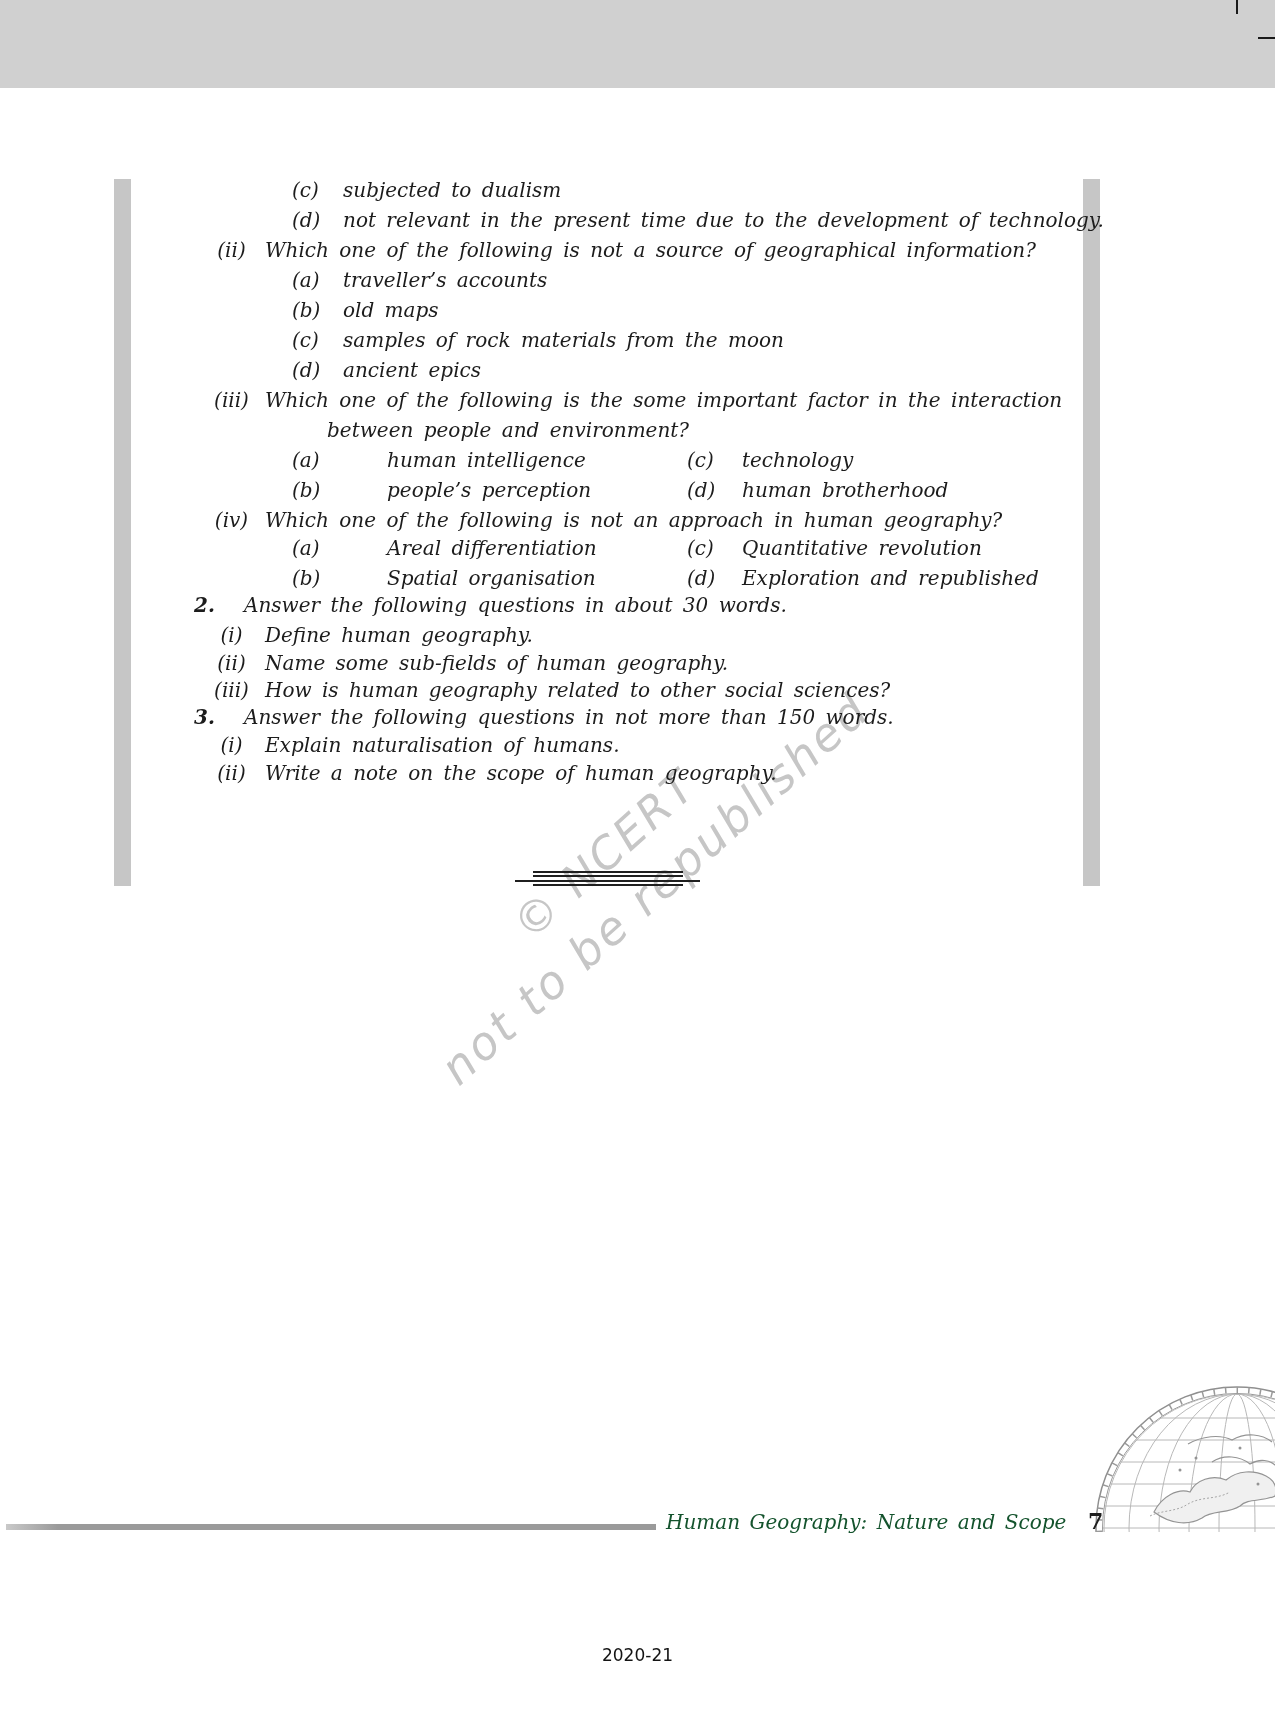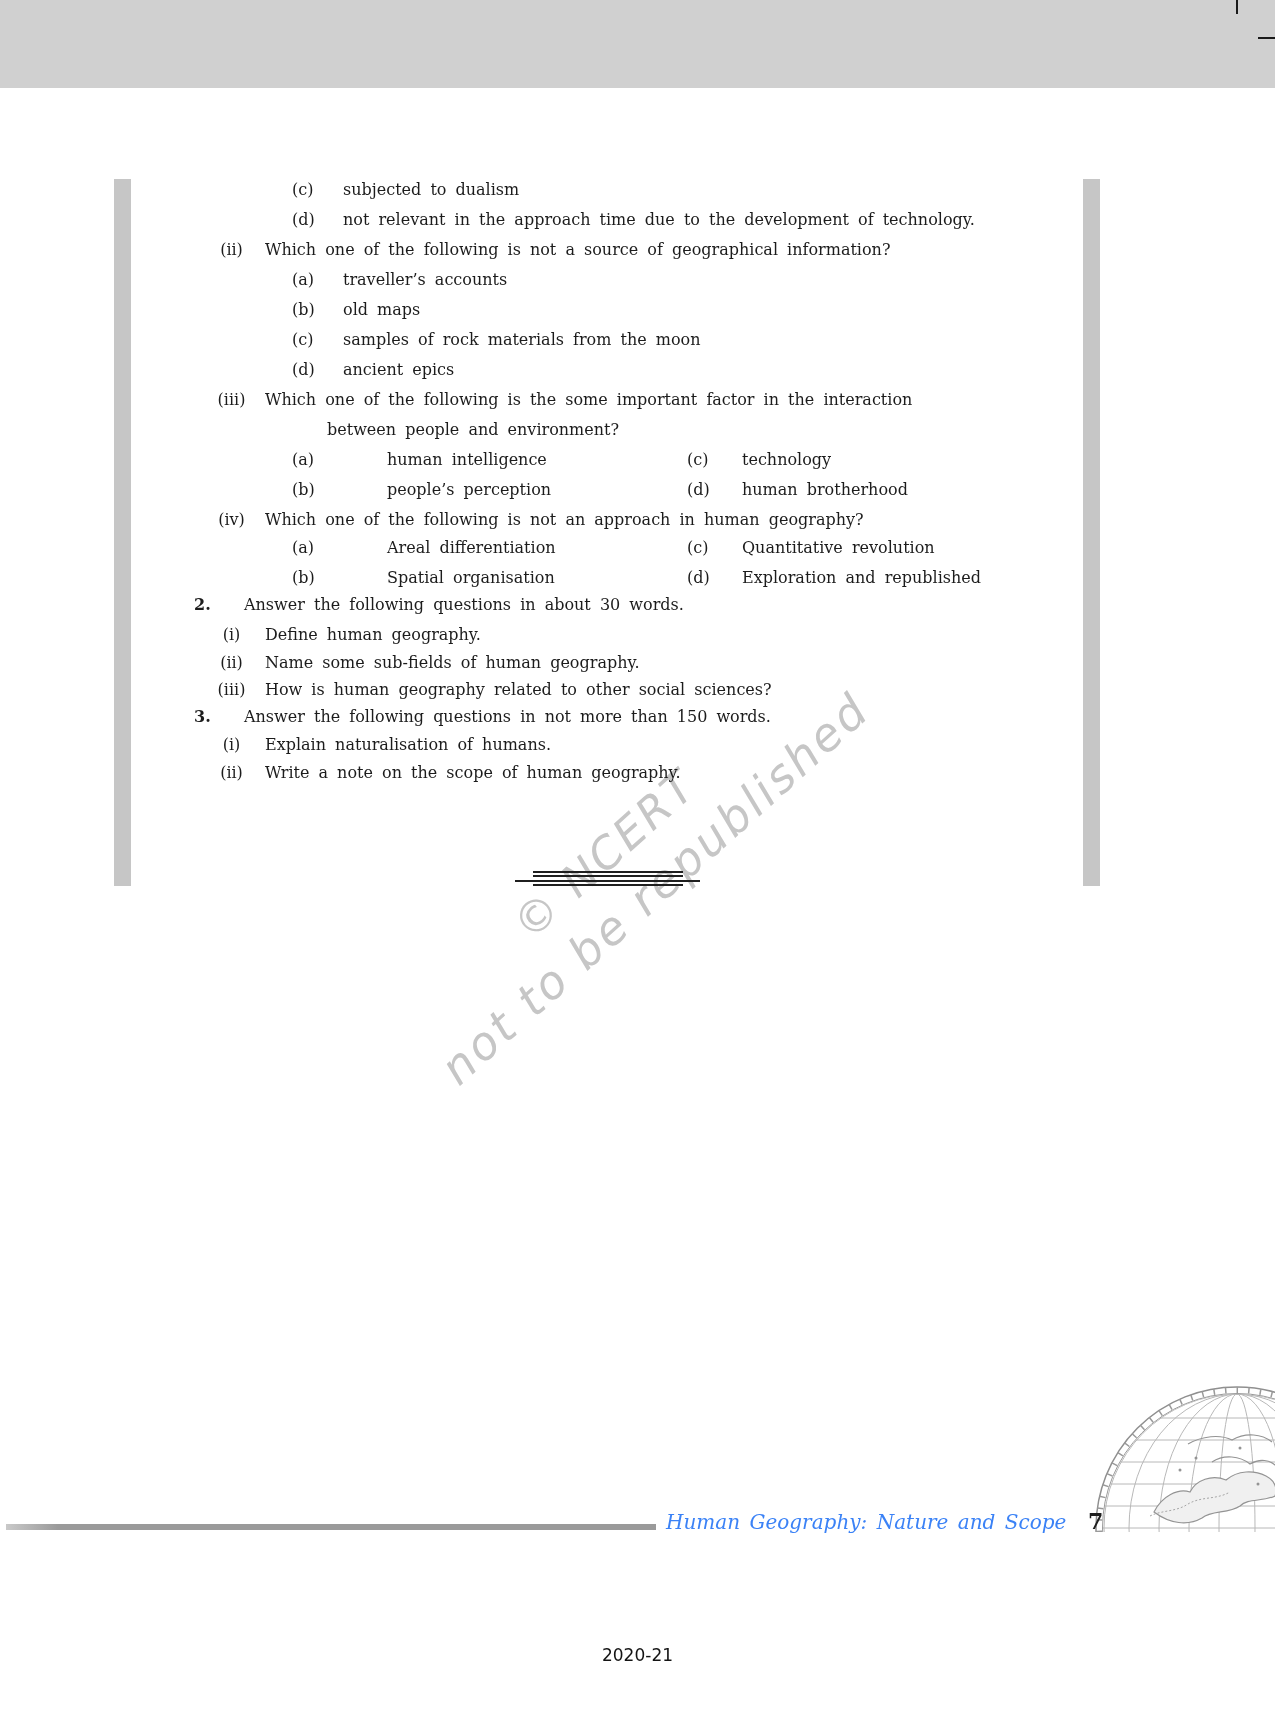--- a/index.html
+++ b/index.html
@@ -7,22 +7,22 @@
         font-family:"DejaVu Serif","Liberation Serif",serif;color:#1c1c1c;}
   
   .top-band{position:absolute;left:0;top:0;width:1275px;height:88px;background:#d0d0d0;}
   .crop-v{position:absolute;left:1236px;top:0;width:2px;height:14px;background:#1a1a1a;}
   .crop-h{position:absolute;left:1258px;top:37px;width:17px;height:2px;background:#1a1a1a;}
   
   .sidebar{position:absolute;top:179px;width:17px;height:707px;background:#c6c6c6;}
   .sidebar.left{left:114px;}
   .sidebar.right{left:1083px;}
   
-  .line{position:absolute;left:198px;white-space:nowrap;font-size:16px;line-height:30px;
-        word-spacing:4px;z-index:3;}
+  .line{position:absolute;left:198px;white-space:nowrap;font-size:20px;line-height:30px;
+        word-spacing:4px;z-index:3;font-style:italic;}
   .rnum{display:inline-block;width:67px;text-align:center;}
   .qtext{display:inline-block;}
   .opt{left:292px;}
   .olbl{display:inline-block;width:51px;}
   .otxt{display:inline-block;}
   .otxt.w{width:300px;margin-left:44px;}
   .olbl2{display:inline-block;width:55px;}
   .qrow{left:194px;}
   .qnum{display:inline-block;width:50px;font-weight:bold;}
   .cont{left:292px;margin-left:35px;}
@@ -39,21 +39,21 @@
       transform-origin:0 50%;letter-spacing:3px;}
   .wm1{left:520px;top:905px;font-size:44px;}
   .wm2{left:448px;top:1048px;font-size:46px;}
   
   .globe-wrap{position:absolute;left:1092px;top:1384px;width:183px;height:148px;
               overflow:hidden;z-index:2;}
   
   .footer-rule{position:absolute;left:6px;top:1524px;width:650px;height:6px;
                background:linear-gradient(90deg,#c9c9c9 0%,#9a9a9a 8%,#9a9a9a 100%);}
   .footer-title{position:absolute;left:666px;top:1510px;font-size:20px;font-style:italic;
-                color:#3b82f6;white-space:nowrap;word-spacing:3px;z-index:3;}
+                color:#14532d;white-space:nowrap;word-spacing:3px;z-index:3;}
   .page-num{position:absolute;left:1088px;top:1508px;font-size:22px;font-weight:bold;
             color:#1f1f1f;z-index:4;}
   .year{position:absolute;left:0;top:1645px;width:1275px;text-align:center;font-size:17px;
         color:#141414;font-family:"DejaVu Sans","Liberation Sans",sans-serif;}
 </style>
 </head>
 <body>
 
 <div class="page">
 
@@ -64,21 +64,21 @@
   <div class="sidebar left"></div>
   <div class="sidebar right"></div>
 
   <div class="wm wm1">© NCERT</div>
   <div class="wm wm2">not to be republished</div>
 
   <div class="line opt" style="top:175px">
     <span class="olbl">(c)</span><span class="otxt">subjected to dualism</span>
   </div>
   <div class="line opt" style="top:205px">
-    <span class="olbl">(d)</span><span class="otxt">not relevant in the approach time due to the development of technology.</span>
+    <span class="olbl">(d)</span><span class="otxt">not relevant in the present time due to the development of technology.</span>
   </div>
 
   <div class="line" style="top:235px">
     <span class="rnum">(ii)</span><span class="qtext">Which one of the following is not a source of geographical information?</span>
   </div>
   <div class="line opt" style="top:265px">
     <span class="olbl">(a)</span><span class="otxt">traveller’s accounts</span>
   </div>
   <div class="line opt" style="top:295px">
     <span class="olbl">(b)</span><span class="otxt">old maps</span>

